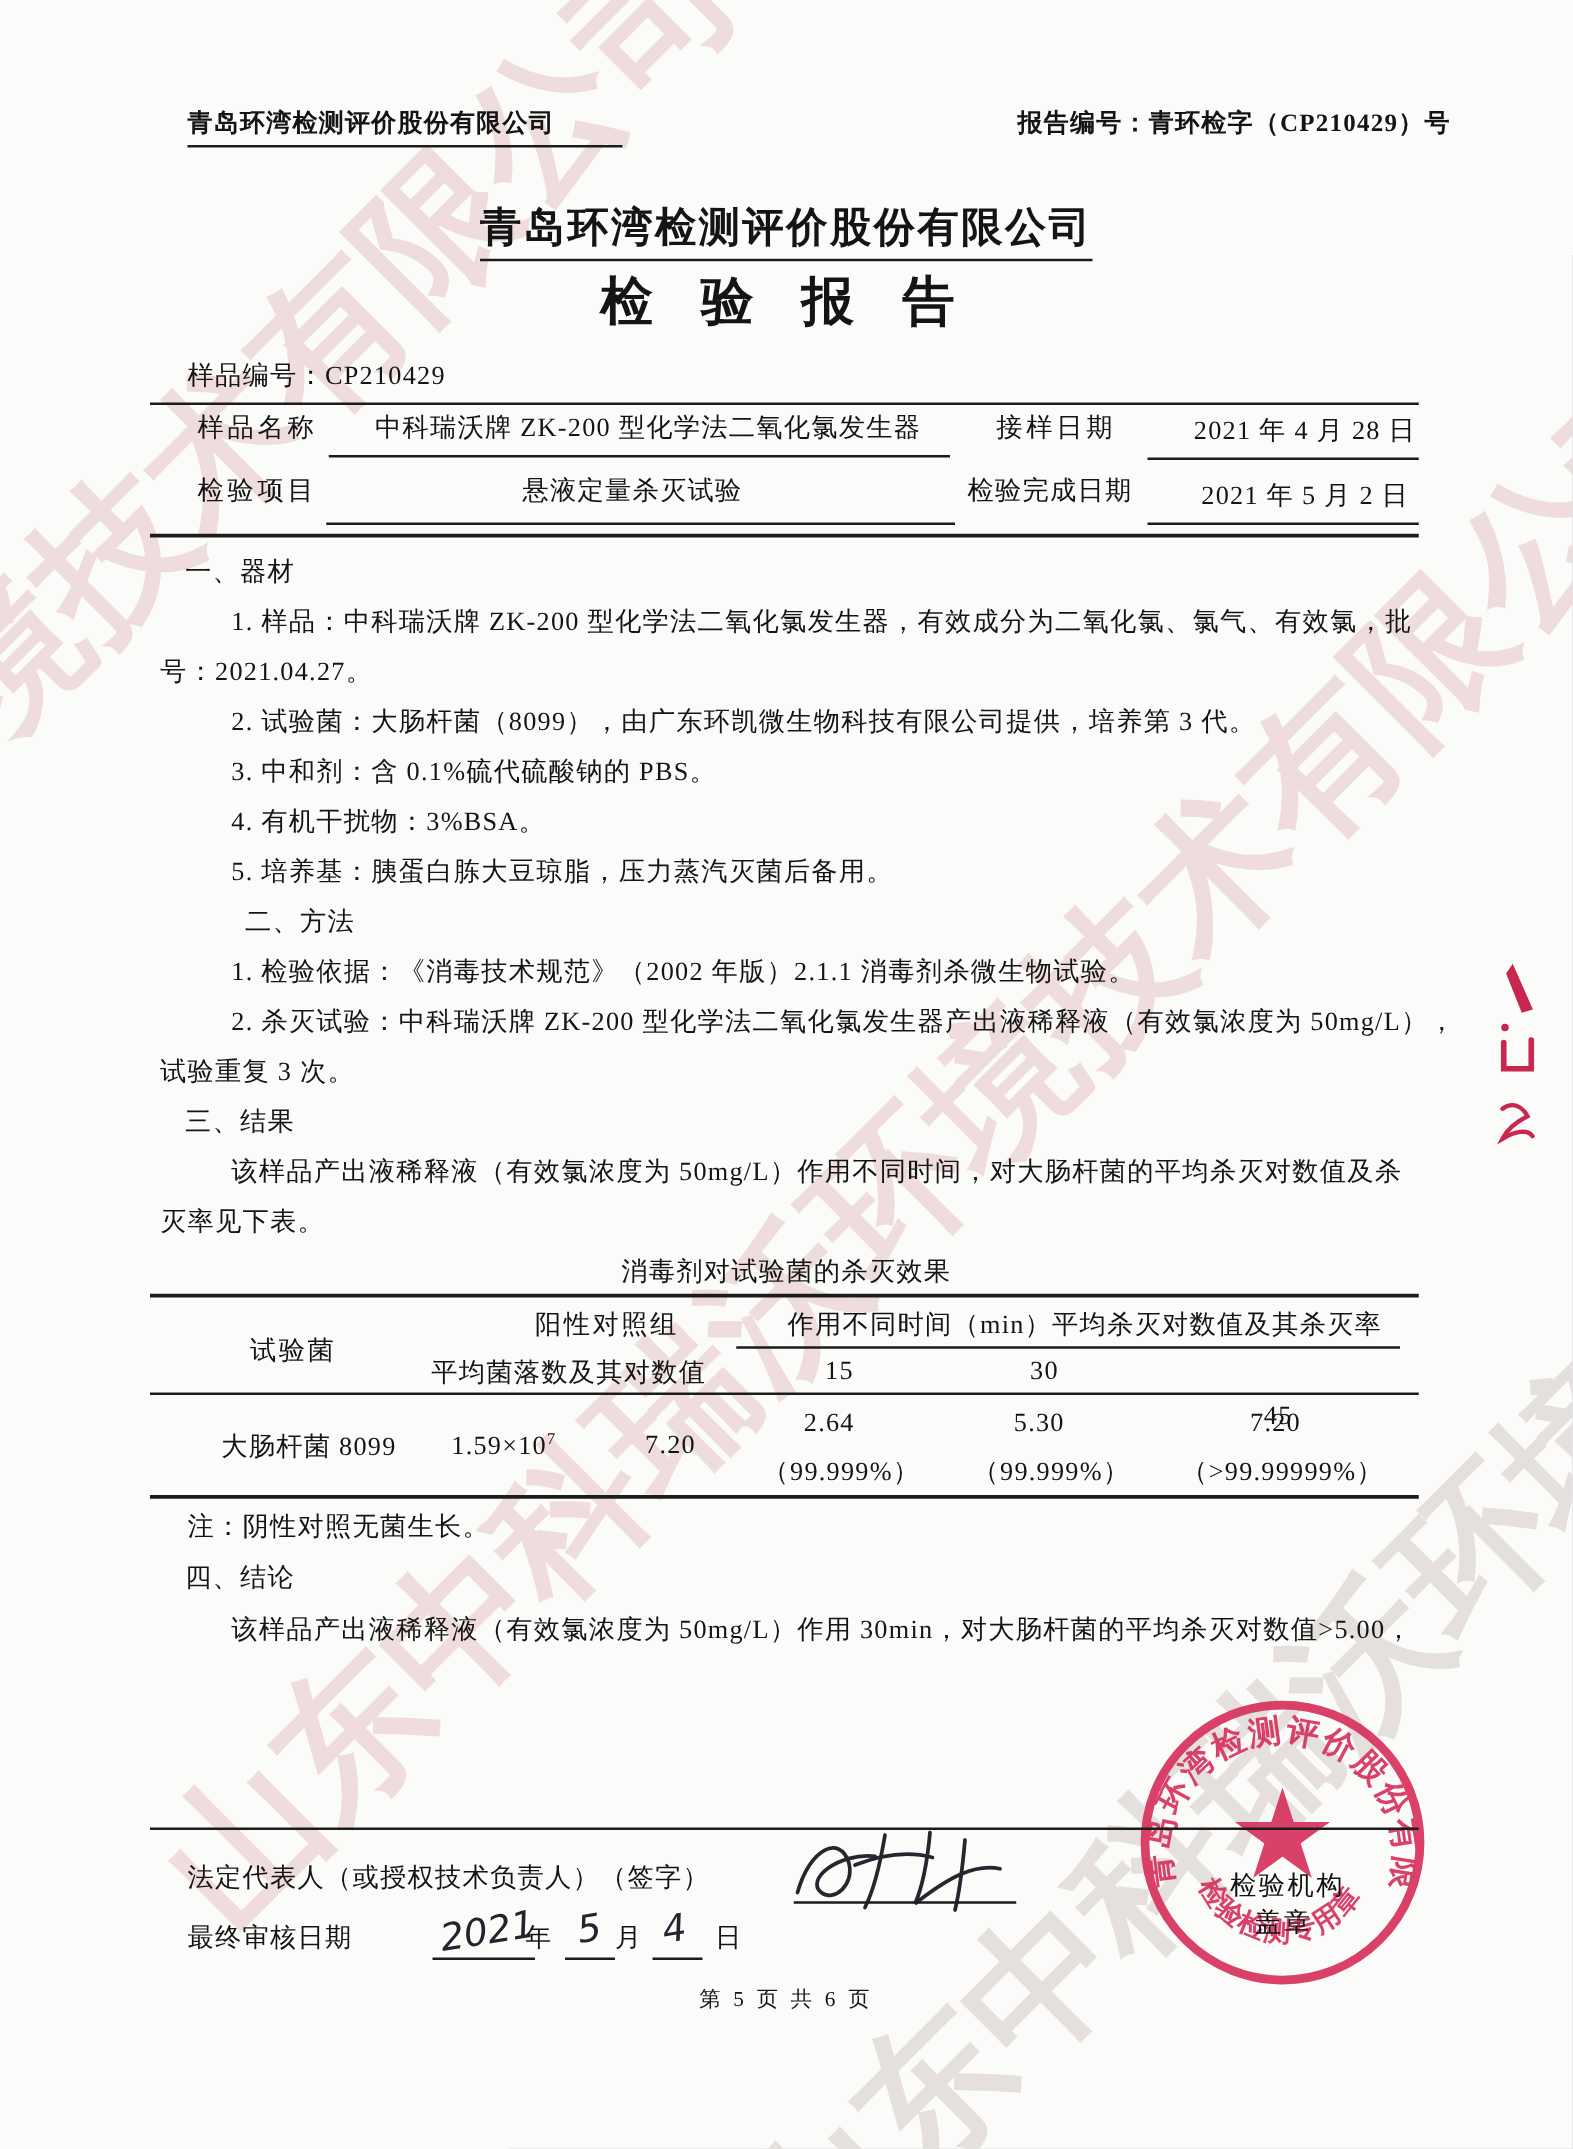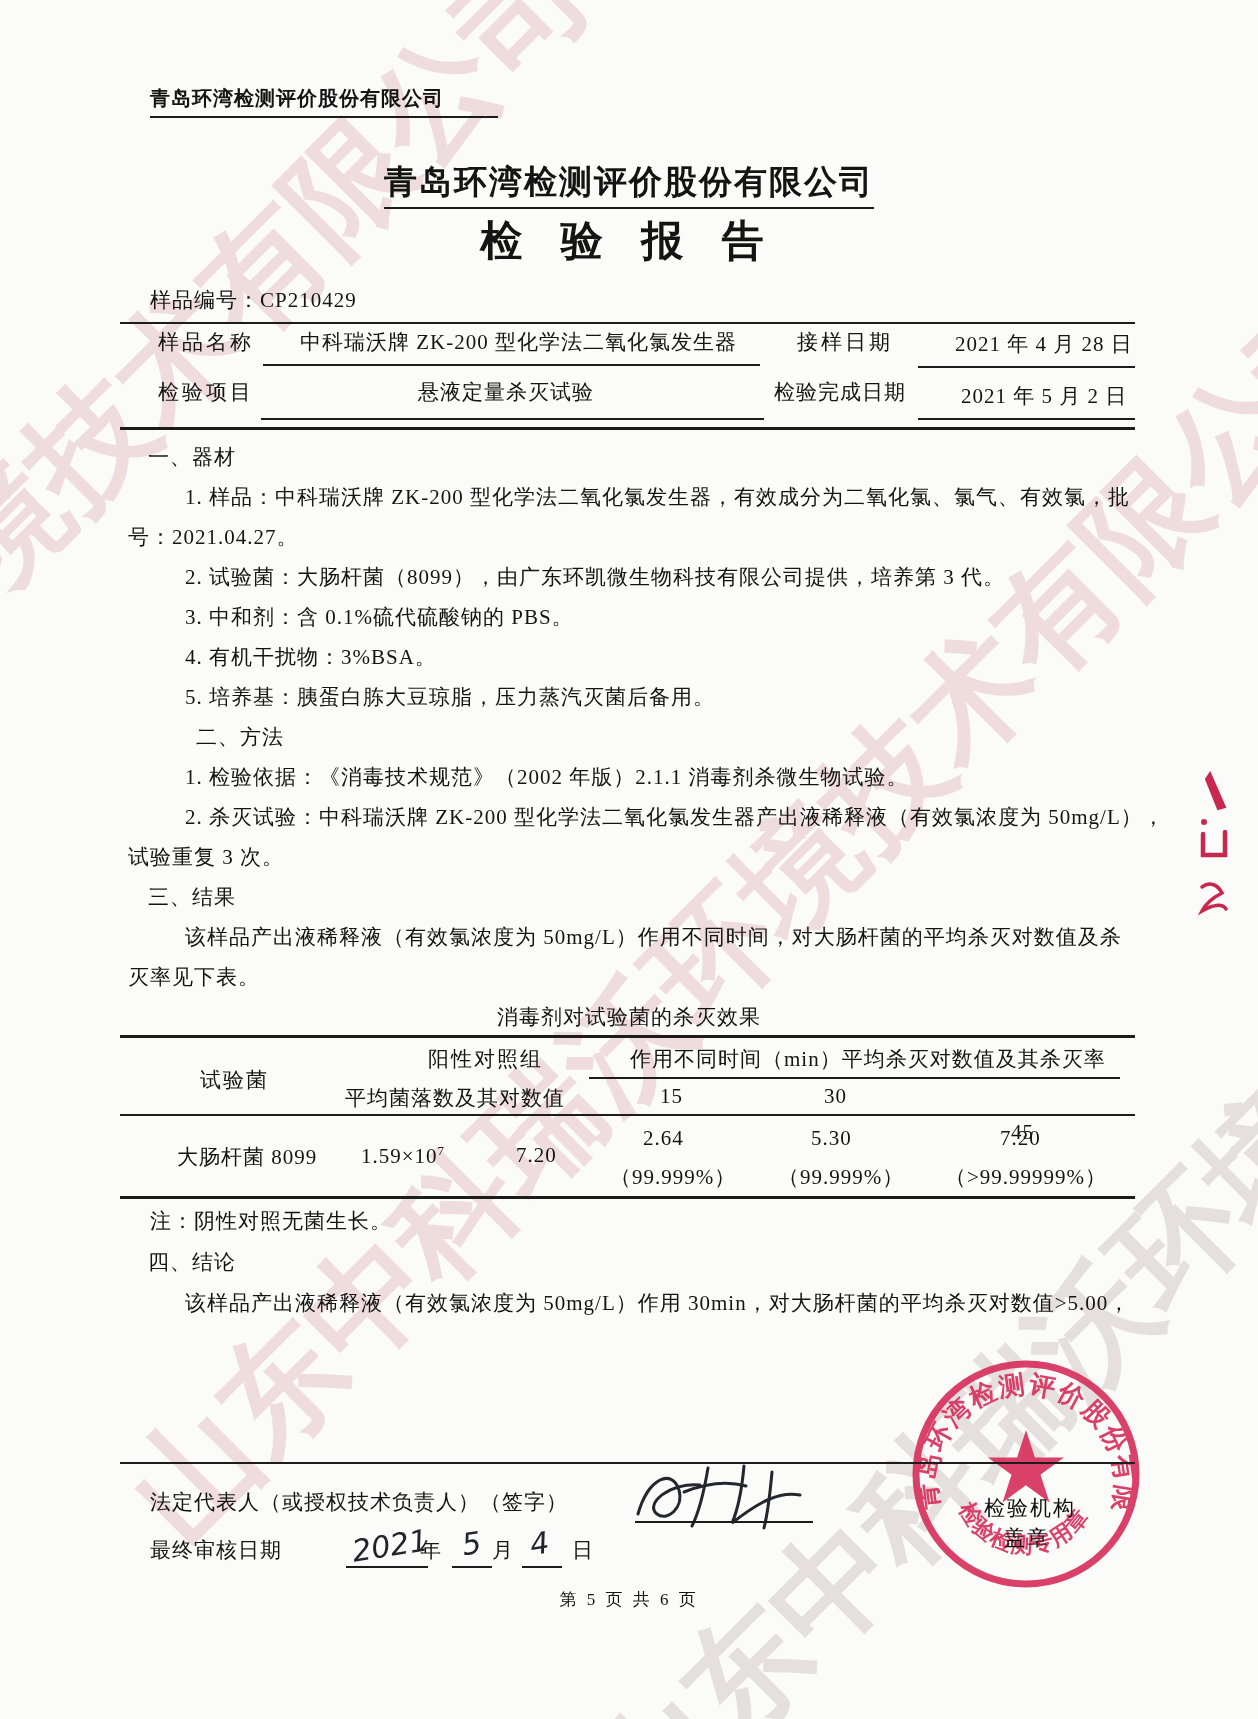--- a/index.html
+++ b/index.html
@@ -22,20 +22,21 @@
 </head>
 <body>
 
 <div class="page">
 
   <div class="wm pink" style="left:-700px;top:1120px;">山东中科瑞沃环境技术有限公司</div>
   <div class="wm pink" style="left:95px;top:1460px;">山东中科瑞沃环境技术有限公司</div>
   <div class="wm gray" style="left:560px;top:1745px;">山东中科瑞沃环境技术有限公司</div>
 
   <div class="bl bold" style="left:150px;top:85px;font-size:20px;width:348px;border-bottom:2px solid #1c1c1c;padding-bottom:4px;">青岛环湾检测评价股份有限公司</div>
+  <div class="bl bold" style="left:814px;top:85px;font-size:20px;">报告编号：青环检字（CP210429）号</div>
 
   <div class="bl bold ctr" style="top:160px;font-size:33px;letter-spacing:2px;border-bottom:2px solid #1c1c1c;padding-bottom:2px;">青岛环湾检测评价股份有限公司</div>
   <div class="bl bold ctr" style="top:213px;font-size:42px;letter-spacing:14px;">检  验  报  告</div>
 
   <div class="bl" style="left:150px;top:286px;text-align:center;">样品编号：CP210429</div>
 
   <div class="line" style="left:120px;top:322px;width:1015px;height:2px;"></div>
   <div class="bl" style="left:158px;top:328px;letter-spacing:3px;">样品名称</div>
   <div class="bl" style="left:300px;top:328px;">中科瑞沃牌 ZK-200 型化学法二氧化氯发生器</div>
   <div class="bl" style="left:797px;top:328px;letter-spacing:3px;">接样日期</div>

